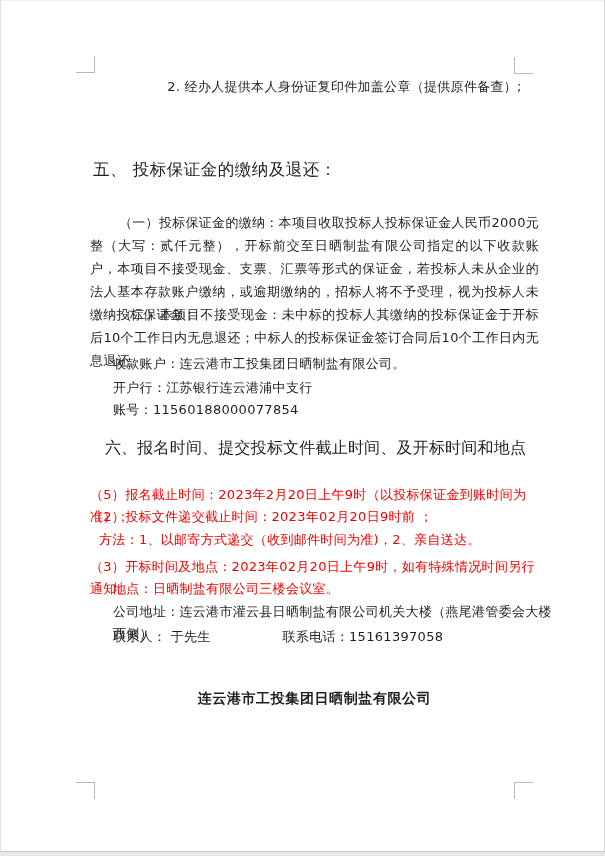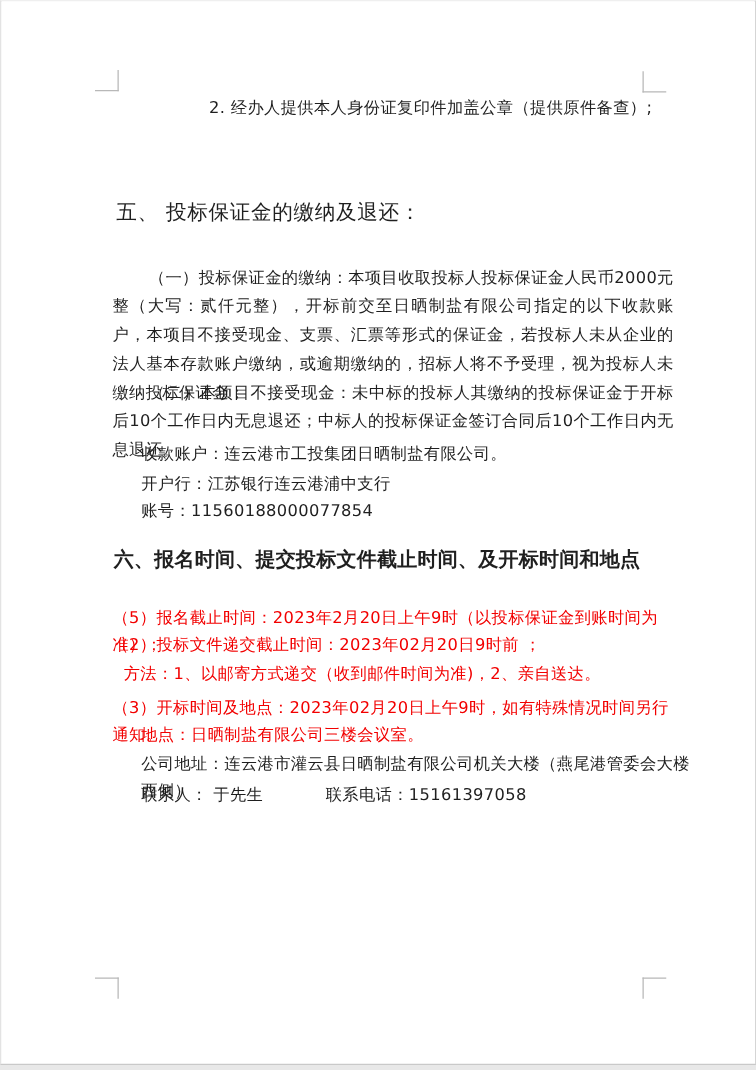--- a/index.html
+++ b/index.html
@@ -37,28 +37,28 @@
   .para { text-indent: 29px; }
   .indent-lg { padding-left: 30px; }
   .indent-md { padding-left: 23px; }
   .indent-sm { padding-left: 9px; }
   .red { color: var(--red, #f20000); }
   .h-major {
     font-weight: normal; font-size: 16.5px; line-height: 24px;
     letter-spacing: 0.5px; padding-left: 3px;
   }
   .h-minor {
-    font-weight: bold; font-size: 16px; line-height: 23px;
-    letter-spacing: 0.2px; padding-left: 1px;
+    font-weight: normal; font-size: 16px; line-height: 23px;
+    letter-spacing: 0.2px; padding-left: 1px; text-align: center;
   }
   .center-bold {
     text-align: center; font-weight: bold; font-size: 14px; line-height: 18px;
     letter-spacing: 0.6px;
   }
-  .phone-gap { margin-left: 50px; }
+  .phone-gap { margin-left: 72px; }
 
   
   #blk-note1 { top: 75px; text-align: center; }
   #blk-note2 { top: 97px; }
   #blk-h5    { top: 157px; }
   #blk-p1    { top: 210px; }
   #blk-p2    { top: 302px; }
   #blk-acct  { top: 352px; }
   #blk-bank  { top: 376px; }
   #blk-accno { top: 398px; }
@@ -100,14 +100,15 @@
   <p id="blk-r2" class="blk red">（2）投标文件递交截止时间：2023年02月20日9时前 ；</p>
   <p id="blk-r3" class="blk red indent-sm">方法：1、以邮寄方式递交（收到邮件时间为准)，2、亲自送达。</p>
   <p id="blk-r4" class="blk red">（3）开标时间及地点：2023年02月20日上午9时，如有特殊情况时间另行通知。</p>
   <p id="blk-b1" class="blk indent-md">公司地址：连云港市灌云县日晒制盐有限公司机关大楼（燕尾港管委会大楼西侧）</p>
 
   <p id="blk-r5" class="blk red indent-md">地点：日晒制盐有限公司三楼会议室。</p>
   <p id="blk-b2" class="blk indent-md">
     <span>联系人： 于先生</span><span class="phone-gap">联系电话：15161397058</span>
   </p>
 
+  <p id="blk-f1" class="blk center-bold">连云港市工投集团日晒制盐有限公司</p>
 
 </div>
 
 </body></html>

